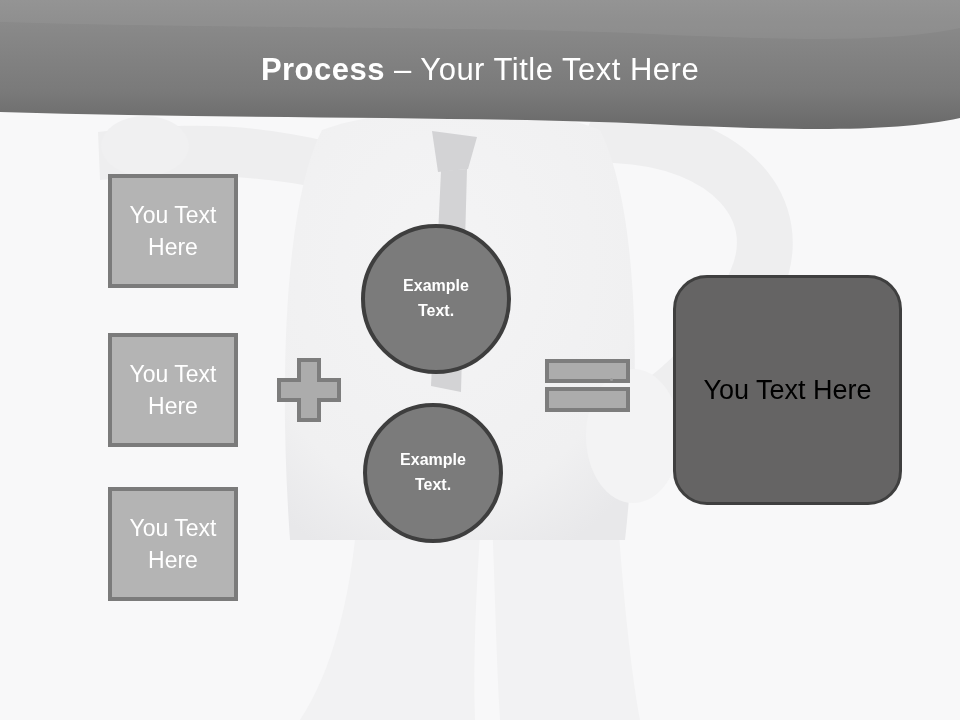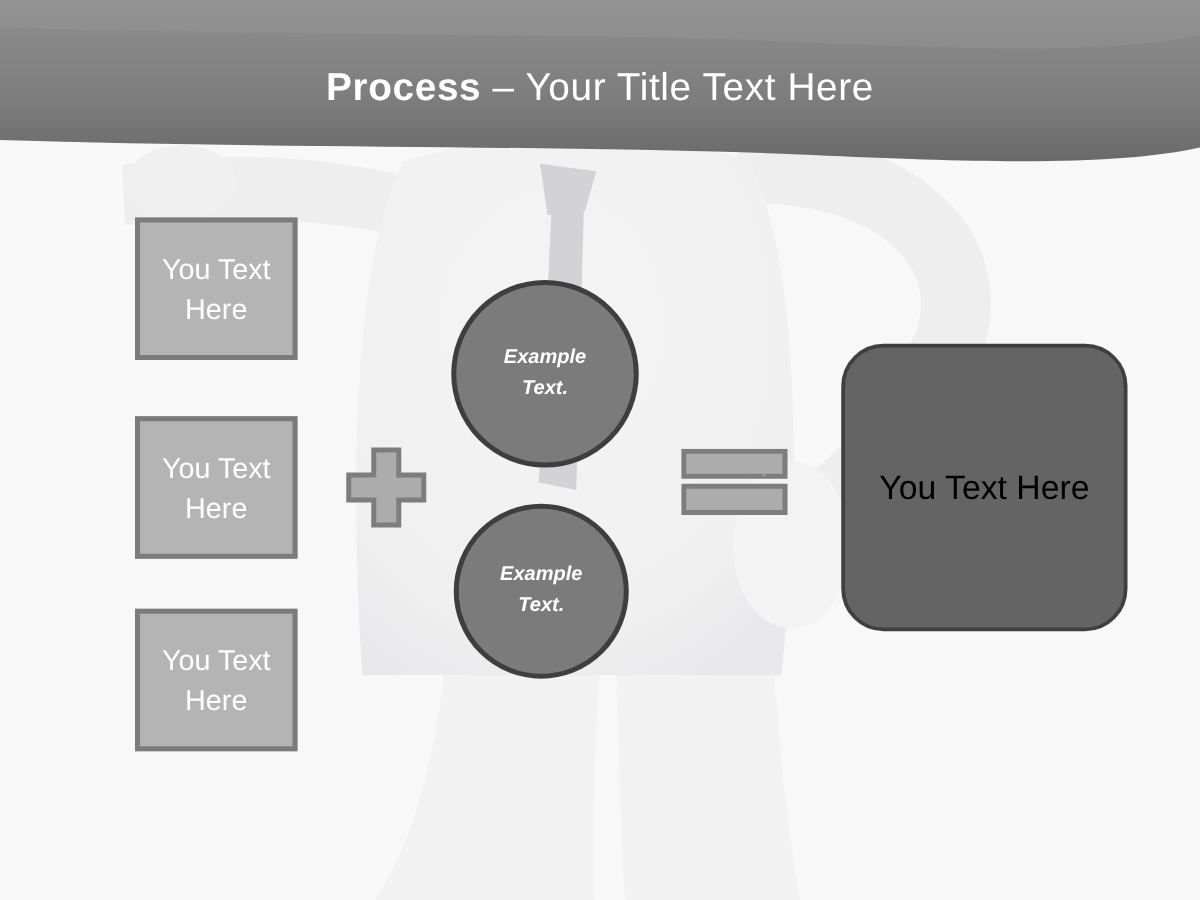--- a/index.html
+++ b/index.html
@@ -29,21 +29,21 @@
   .box1{top:174px;} .box2{top:333px;} .box3{top:487px;}
   
   .plus{position:absolute;left:276px;top:357px;}
   .equals{position:absolute;left:545px;top:359px;}
   .dot{position:absolute;left:610px;top:378px;width:3px;height:3px;border-radius:50%;background:#9b9b9b;}
   
   .circle{
     position:absolute;box-sizing:border-box;border-radius:50%;
     background:#7b7b7b;border:4px solid #3e3e3e;
     display:flex;align-items:center;justify-content:center;text-align:center;
-    color:#ffffff;font-size:16px;font-weight:700;font-style:italic;line-height:1.55;
+    color:#ffffff;font-size:16px;font-weight:700;line-height:1.55;
   }
   .circle span{display:block;width:92px;}
   .c1{left:361px;top:224px;width:150px;height:150px;}
   .c2{left:363px;top:403px;width:140px;height:140px;}
   
   .result{
     position:absolute;left:673px;top:275px;width:229px;height:230px;box-sizing:border-box;
     background:#656464;border:3px solid #3f3f3f;border-radius:34px;
     display:flex;align-items:center;justify-content:center;text-align:center;
     color:#000000;font-size:27px;white-space:nowrap;

